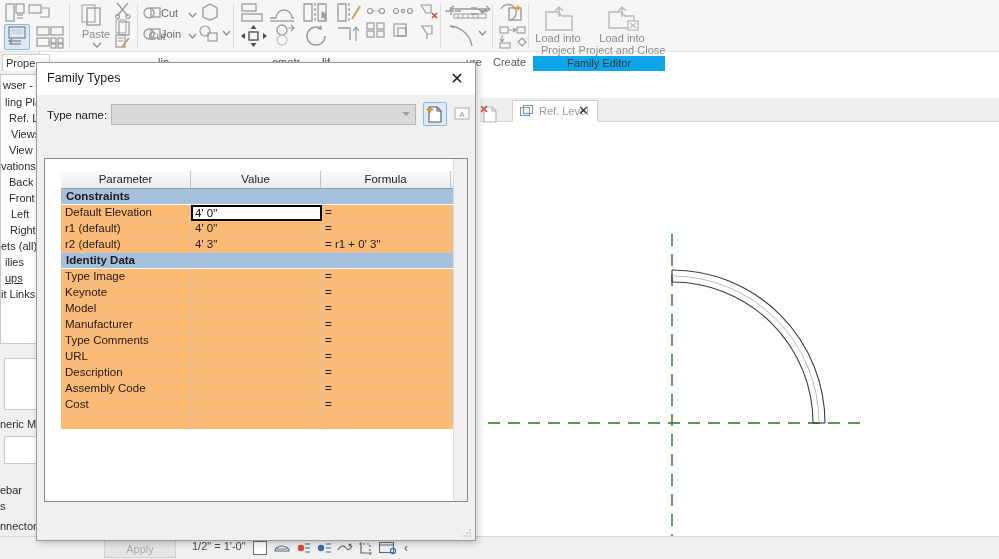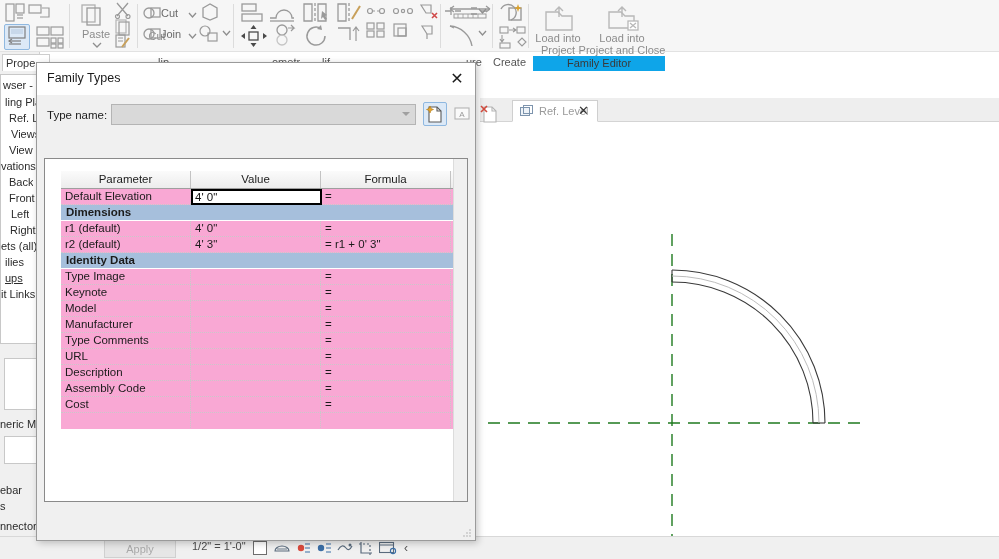--- a/index.html
+++ b/index.html
@@ -171,21 +171,21 @@
     border-bottom: 1px solid #ffffff;
   }
   .grouprow .gname {
     position: absolute; left: 5px; top: 0; height: 16px; line-height: 15px;
     font-size: 11.5px; font-weight: bold; color: #1b1b1b; white-space: nowrap;
   }
   .grouprow .chev {
     position: absolute; right: 9px; top: 2px; font-size: 11px; color: #2b3d52;
     transform: scaleY(0.8);
   }
-  .prow { position: relative; height: 16px; background: #f9a8d4; display: flex; border-bottom: 1px dotted #c9c9c9; }
+  .prow { position: relative; height: 16px; background: #fdba74; display: flex; border-bottom: 1px dotted #c9c9c9; }
   .pcell {
     height: 15px; line-height: 15px; font-size: 11.5px; color: #1b1b1b;
     border-right: 1px dotted #c9c9c9; padding-left: 4px; white-space: nowrap; overflow: hidden;
   }
   .pcell.lock { border-right: none; position: relative; }
   .lockbox {
     position: absolute; left: 8px; top: 1px; width: 12px; height: 12px;
     border: 1px solid #888; background: #fff;
   }
   .editcell {
@@ -658,34 +658,34 @@
       <div class="ptable">
         <div class="ptable-inner">
 
           <div class="phead">
             <div class="phead-cell c1">Parameter</div>
             <div class="phead-cell c2">Value</div>
             <div class="phead-cell c3">Formula</div>
             <div class="phead-cell c4">Lock</div>
           </div>
 
+          <div class="grouprow">
+            <span class="gname">Constraints</span>
+            <span class="chev">⌃</span>
+          </div>
           <div class="prow" style="position:relative;">
             <div class="pcell c1">Default Elevation</div>
             <div class="pcell c2"></div>
             <div class="pcell c3">=</div>
             <div class="pcell c4 lock">
                 <span class="lockbox"></span>
               </div>
             <div class="editcell">4'  0"</div>
           </div>
 
-          <div class="grouprow">
-            <span class="gname">Dimensions</span>
-            <span class="chev">⌃</span>
-          </div>
           <div class="prow">
             <div class="pcell c1">r1 (default)</div>
             <div class="pcell c2">4'  0"</div>
             <div class="pcell c3">=</div>
             <div class="pcell c4 lock">
                 <span class="lockbox"></span>
               </div>
           </div>
           <div class="prow">
             <div class="pcell c1">r2 (default)</div>

